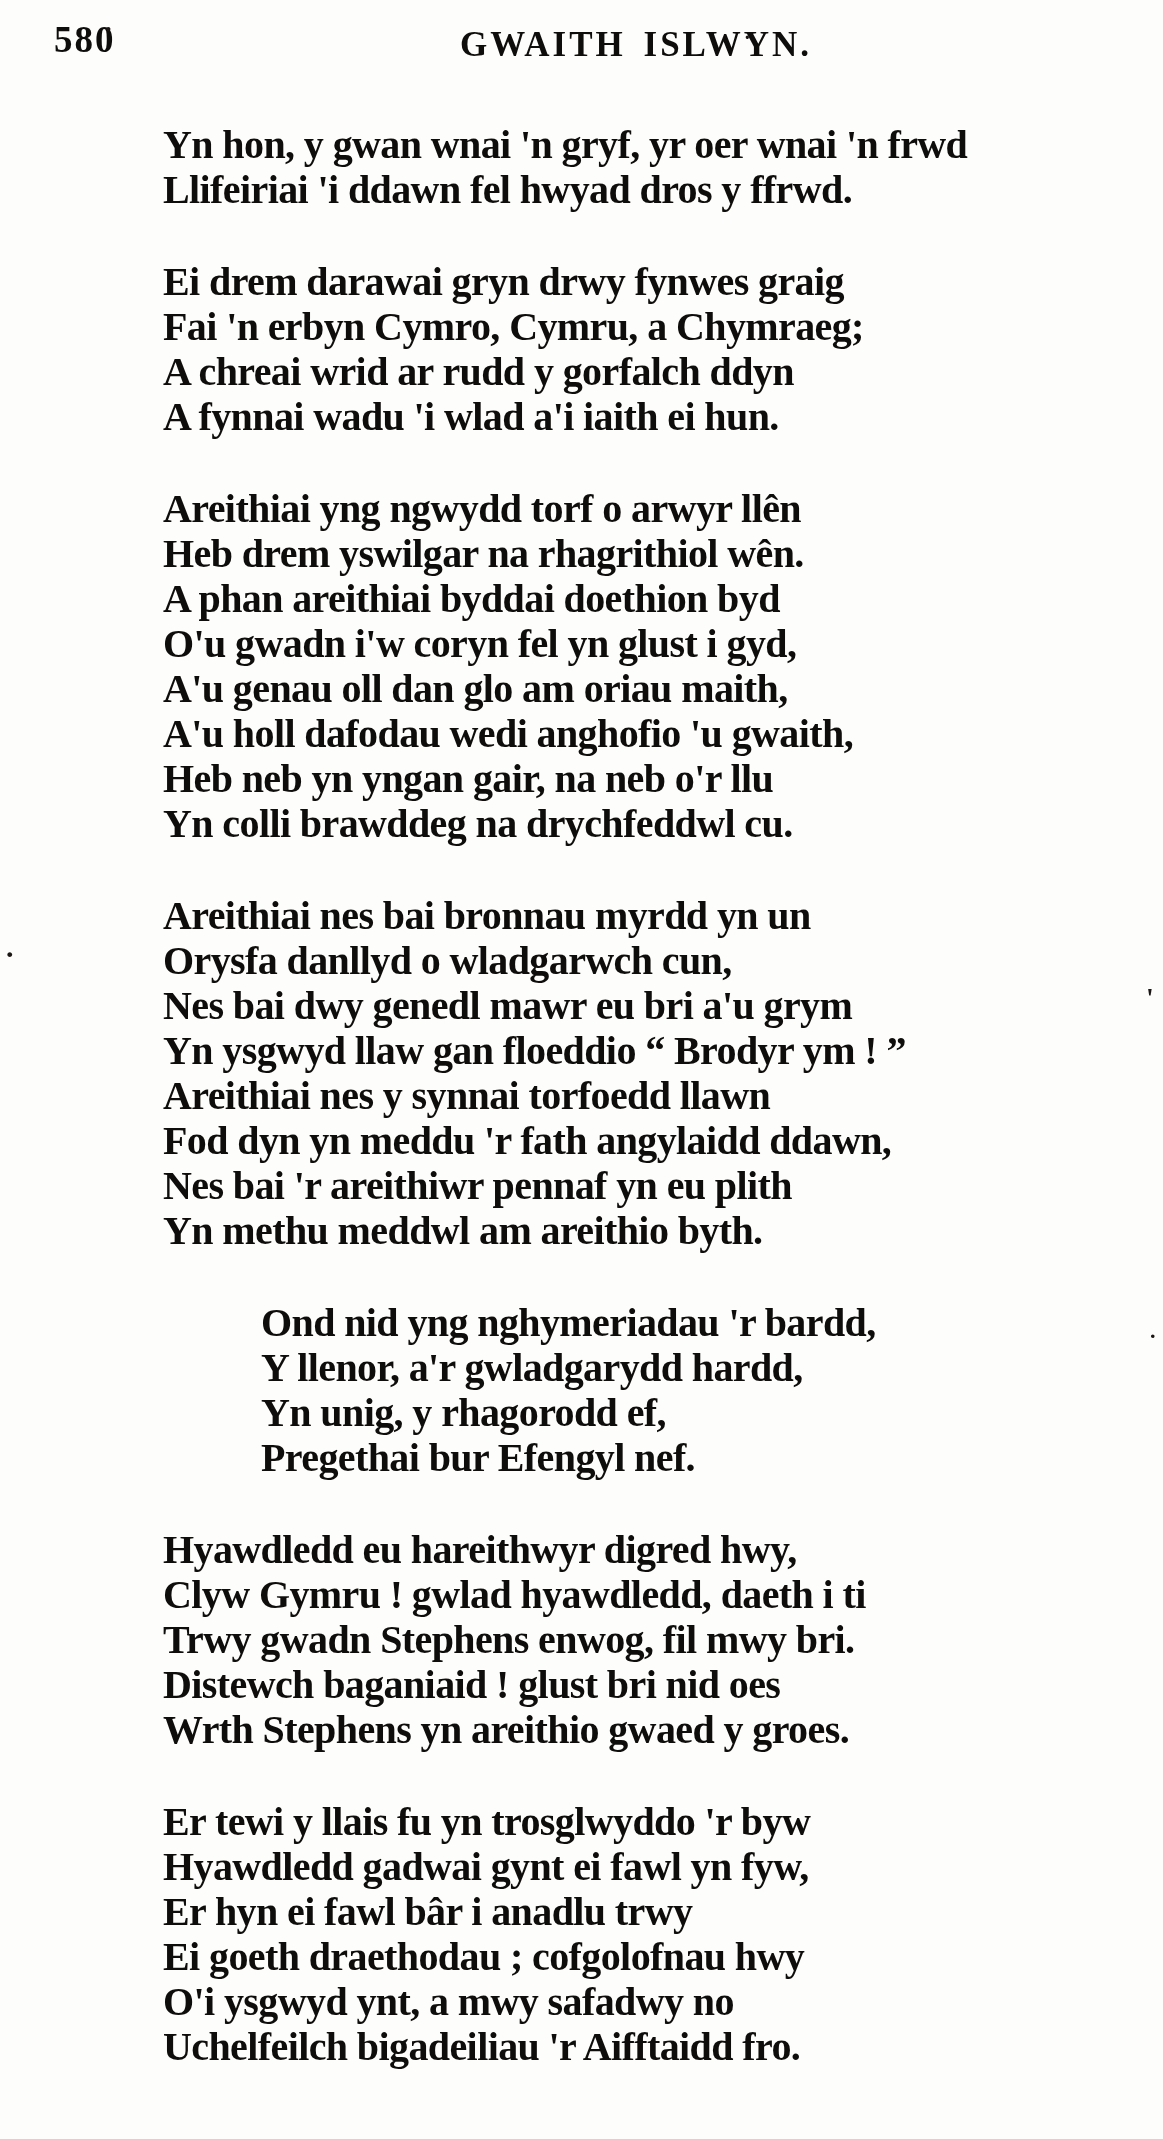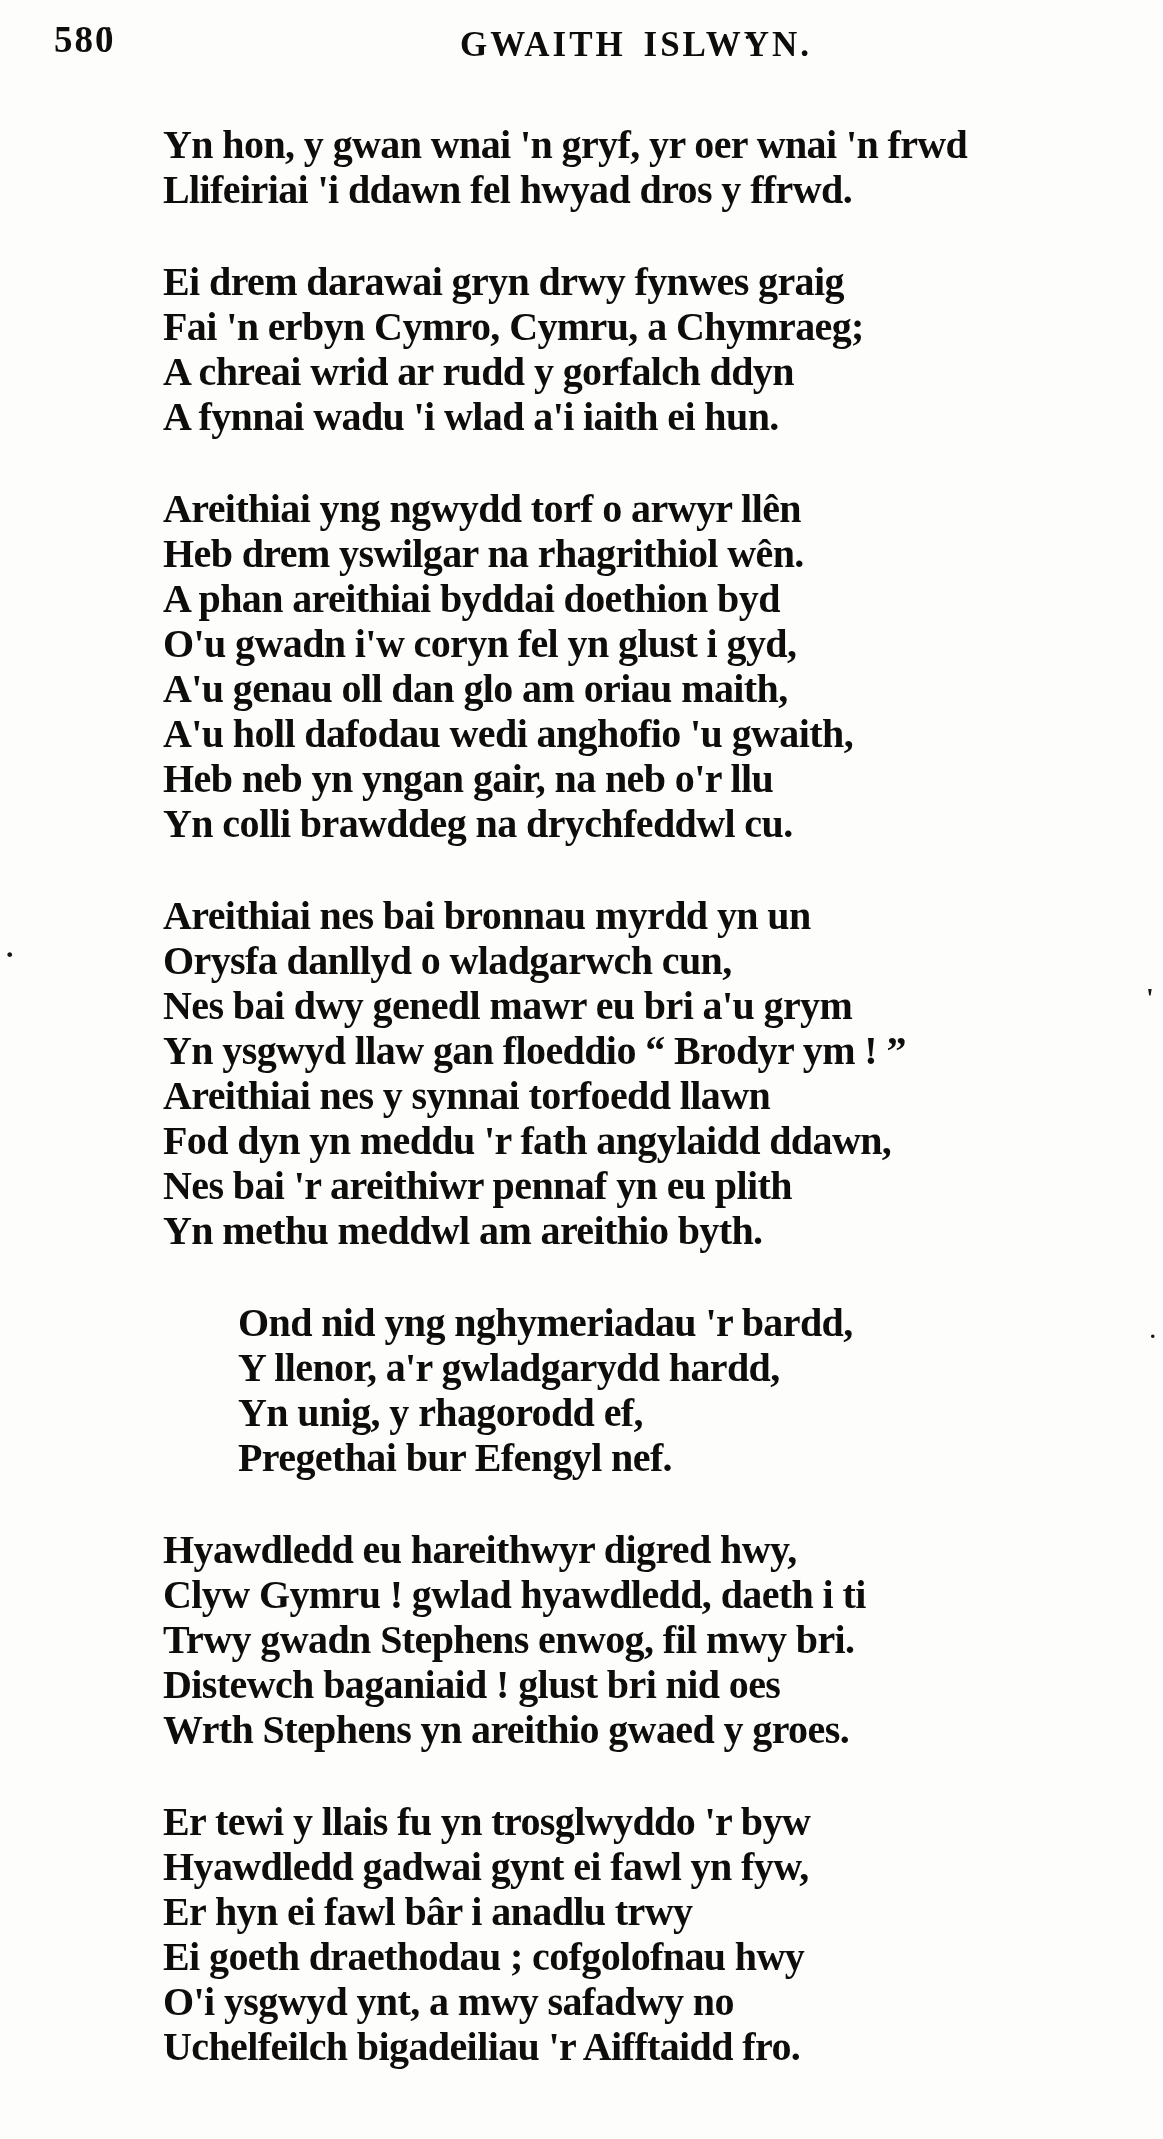--- a/index.html
+++ b/index.html
@@ -21,21 +21,21 @@
     position:absolute;left:636px;top:25px;
     transform:translateX(-50%);
     font-size:35px;font-weight:bold;letter-spacing:3px;
     white-space:nowrap;
     word-spacing:6px;
   }
   .poem{
     position:absolute;left:163px;top:122px;
   }
   .stanza{margin:0 0 47px 0;}
-  .stanza.indent{margin-left:75px;}
+  .stanza.indent{margin-left:98px;}
   .line{
     font-size:40px;font-weight:bold;line-height:45px;
     letter-spacing:-0.6px;white-space:nowrap;
   }
   .artifact{
     position:absolute;font-weight:bold;color:#191613;
     font-family:"Liberation Serif",serif;
   }
 </style>
 </head>

